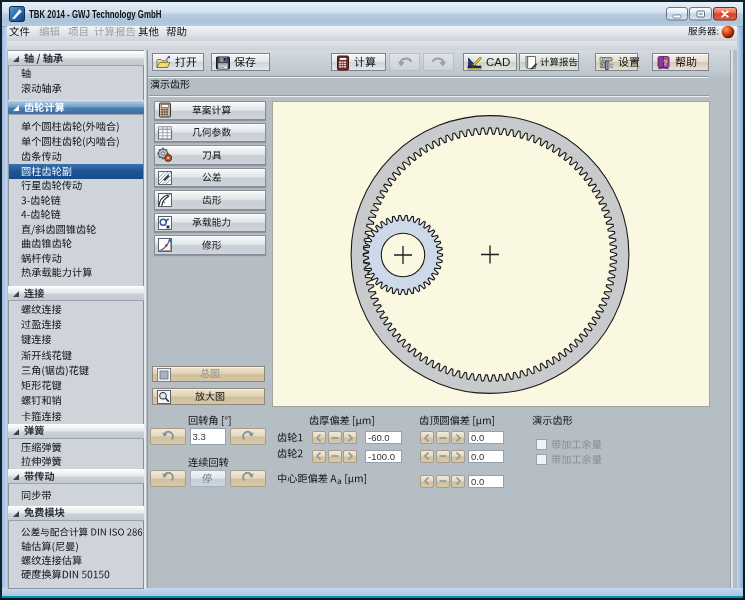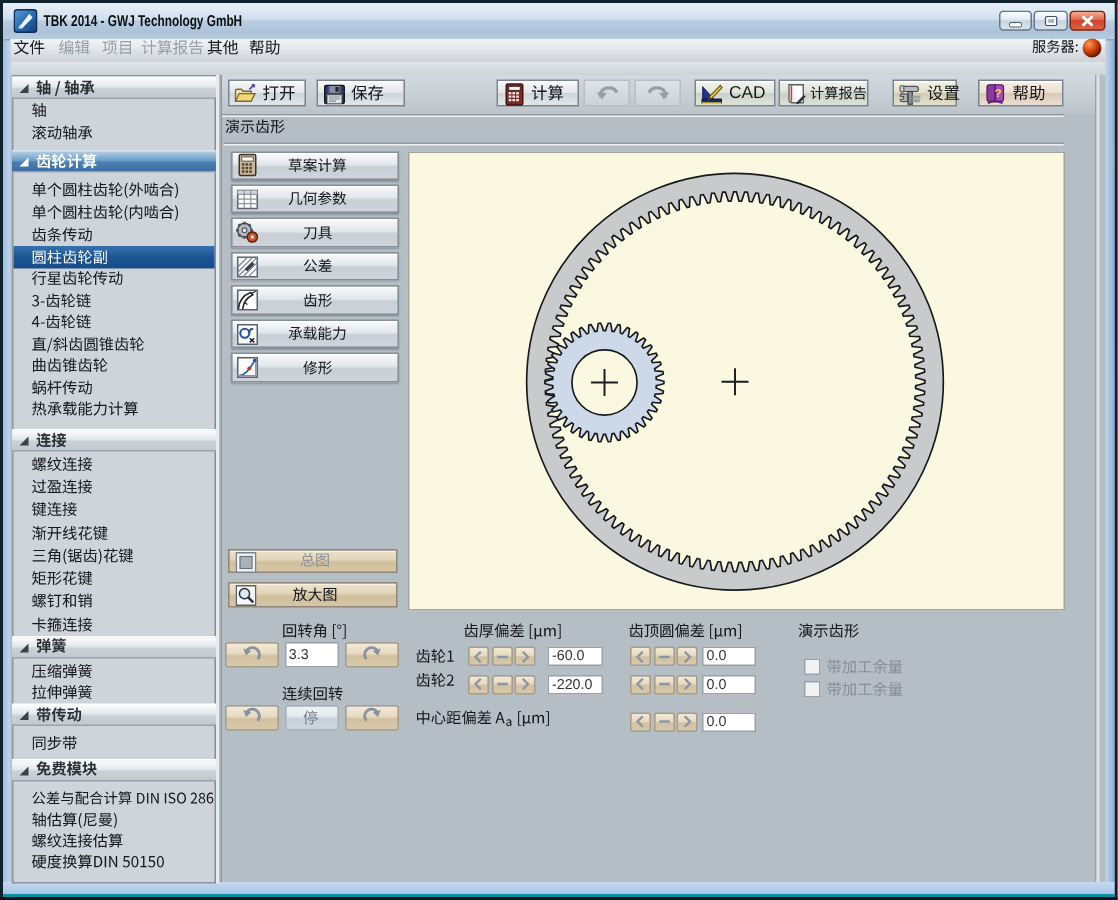--- a/index.html
+++ b/index.html
@@ -806,21 +806,21 @@
   </svg>
 <div style="position:absolute;left:327.5px;top:449.5px;width:14px;height:13px;background:linear-gradient(#f2ead8 0%,#e6d9c0 45%,#d2c1a0 55%,#d8c9ab 100%);border:1px solid #a79d88;box-sizing:border-box;border-radius:2px"></div>
 <svg style="position:absolute;left:329.5px;top:451.0px;" width="10" height="10" viewBox="0 0 10 10">
     <path d="M1.5 5 H8.5" stroke="#8a96a4" stroke-width="1.6" fill="none"></path>
   </svg>
 <div style="position:absolute;left:343px;top:449.5px;width:14px;height:13px;background:linear-gradient(#f2ead8 0%,#e6d9c0 45%,#d2c1a0 55%,#d8c9ab 100%);border:1px solid #a79d88;box-sizing:border-box;border-radius:2px"></div>
 <svg style="position:absolute;left:345px;top:451.0px;" width="10" height="10" viewBox="0 0 10 10">
     <path d="M3.5 1.5 L7 5 L3.5 8.5" stroke="#8a96a4" stroke-width="1.6" fill="none"></path>
   </svg>
 <div style="position:absolute;left:365px;top:449.5px;width:37px;height:13px;background:#fff;border:1px solid #98a0a8;box-sizing:border-box"></div>
-<div style="position:absolute;left:368px;top:449.5px;font-family:&quot;Liberation Sans&quot;,sans-serif;font-size:9.5px;line-height:13.8px;font-weight:normal;color:#303438;letter-spacing:0;white-space:nowrap">-220.0</div>
+<div style="position:absolute;left:368px;top:449.5px;font-family:&quot;Liberation Sans&quot;,sans-serif;font-size:9.5px;line-height:13.8px;font-weight:normal;color:#303438;letter-spacing:0;white-space:nowrap">-100.0</div>
 <svg style="position:absolute;left:277.0px;top:472.0px;overflow:visible" width="59.5" height="13.3" viewBox="0 -10.2 59.5 13.3">
     <g fill="#15181c">
       <path d="M4.7 -8.6V-6.7H1V-1.9H1.7V-2.5H4.7V0.8H5.5V-2.5H8.4V-1.9H9.2V-6.7H5.5V-8.6ZM1.7 -3.3V-6H4.7V-3.3ZM8.4 -3.3H5.5V-6H8.4Z"></path>
       <path transform="translate(10.2)" d="M3 -5.7V-0.7C3 0.3 3.3 0.6 4.4 0.6C4.7 0.6 6.2 0.6 6.5 0.6C7.6 0.6 7.9 0.1 8 -1.9C7.8 -1.9 7.5 -2.1 7.3 -2.2C7.2 -0.5 7.1 -0.1 6.5 -0.1C6.1 -0.1 4.8 -0.1 4.5 -0.1C3.9 -0.1 3.8 -0.2 3.8 -0.7V-5.7ZM1.4 -5C1.2 -3.7 0.9 -2.1 0.4 -1.1L1.2 -0.8C1.6 -1.9 2 -3.6 2.1 -4.8ZM7.8 -4.9C8.3 -3.7 8.9 -2.1 9.1 -1.1L9.9 -1.4C9.6 -2.4 9.1 -4 8.5 -5.2ZM3.5 -7.7C4.5 -7 5.7 -6 6.2 -5.4L6.8 -6C6.2 -6.6 5 -7.6 4 -8.2Z"></path>
       <path transform="translate(20.4)" d="M1.6 -7.5H3.5V-5.7H1.6ZM5.6 -5H8.3V-2.9H5.6ZM9.6 -8H4.9V0.4H9.8V-0.3H5.6V-2.2H9.1V-5.7H5.6V-7.3H9.6ZM0.4 -0.4 0.6 0.3C1.6 0.1 3.1 -0.4 4.5 -0.7L4.4 -1.4L3 -1.1V-2.9H4.4V-3.5H3V-5H4.2V-8.1H0.9V-5H2.3V-0.9L1.5 -0.7V-4H0.9V-0.5Z"></path>
       <path transform="translate(30.6)" d="M3.7 -7.5V-5.4C3.7 -3.8 3.6 -1.4 2.9 0.3C3 0.3 3.4 0.6 3.5 0.7C4.2 -1 4.3 -3.3 4.4 -5H9.3V-7.5H7C6.9 -7.8 6.7 -8.3 6.5 -8.6L5.8 -8.4C5.9 -8.1 6.1 -7.8 6.2 -7.5ZM2.9 -8.5C2.3 -7 1.3 -5.4 0.3 -4.5C0.4 -4.3 0.7 -3.9 0.7 -3.7C1.1 -4.1 1.4 -4.5 1.8 -5V0.8H2.5V-6.1C2.9 -6.8 3.3 -7.5 3.6 -8.3ZM4.4 -6.8H8.6V-5.6H4.4ZM8.9 -3.7V-2.1H7.9V-3.7ZM4.5 -4.3V0.8H5.1V-1.5H6V0.5H6.5V-1.5H7.4V0.5H7.9V-1.5H8.9V0C8.9 0.1 8.8 0.2 8.7 0.2C8.7 0.2 8.4 0.2 8.1 0.1C8.2 0.3 8.3 0.6 8.3 0.7C8.7 0.7 9 0.7 9.2 0.6C9.4 0.5 9.5 0.3 9.5 0V-4.3ZM5.1 -2.1V-3.7H6V-2.1ZM6.5 -3.7H7.4V-2.1H6.5Z"></path>
       <path transform="translate(40.8)" d="M7.1 -8.6C6.9 -8.2 6.6 -7.6 6.3 -7.2H3.9C3.8 -7.6 3.4 -8.1 3.1 -8.5L2.4 -8.3C2.7 -8 2.9 -7.6 3.1 -7.2H1.1V-6.5H4.5C4.4 -6.2 4.4 -5.9 4.3 -5.6H1.6V-5H4.1C4 -4.6 3.8 -4.3 3.7 -4H0.6V-3.3H3.4C2.7 -2.1 1.7 -1.2 0.4 -0.5C0.6 -0.3 0.8 -0 1 0.2C2.1 -0.5 2.9 -1.3 3.6 -2.3V-1.8H5.7V-0.3H2.3V0.4H9.6V-0.3H6.5V-1.8H8.8V-2.5H3.8C3.9 -2.8 4.1 -3 4.2 -3.3H9.6V-4H4.6C4.7 -4.3 4.8 -4.6 4.9 -5H8.7V-5.6H5.1C5.2 -5.9 5.2 -6.2 5.3 -6.5H9.2V-7.2H7.1C7.4 -7.6 7.7 -8 7.9 -8.3Z"></path>
       <path transform="translate(53.3)" d="M0 0H1L1.7 -2.3H4.4L5.2 0H6.2L3.6 -7.5H2.6ZM1.9 -3 2.3 -4.2C2.6 -5 2.8 -5.8 3.1 -6.7H3.1C3.3 -5.8 3.6 -5 3.9 -4.2L4.2 -3Z"></path>
     </g>
   </svg>

